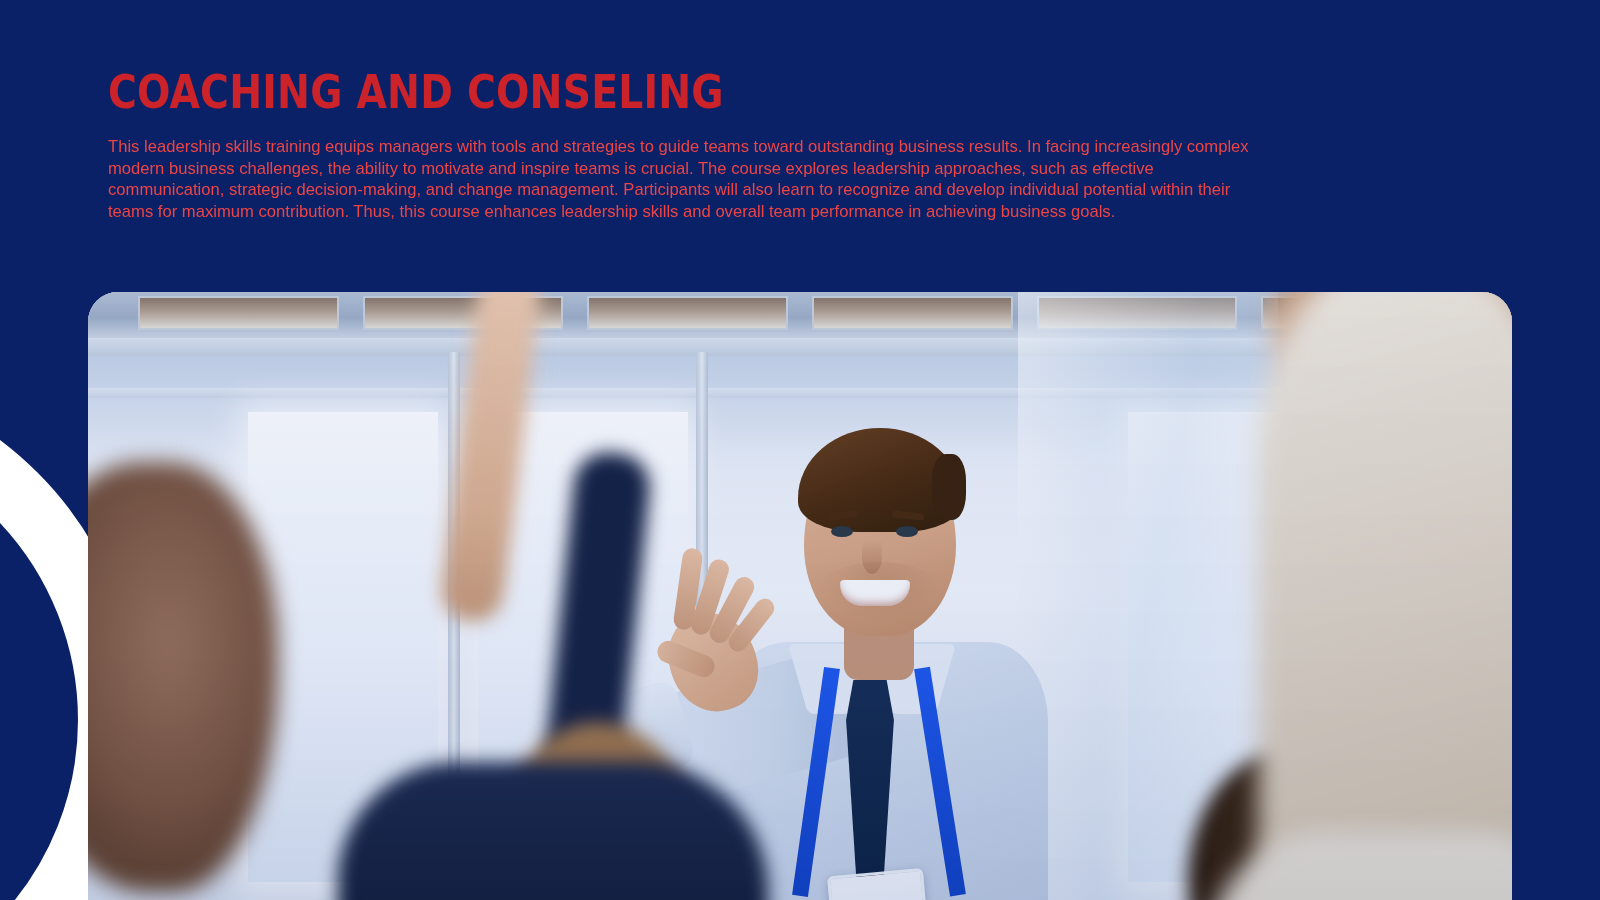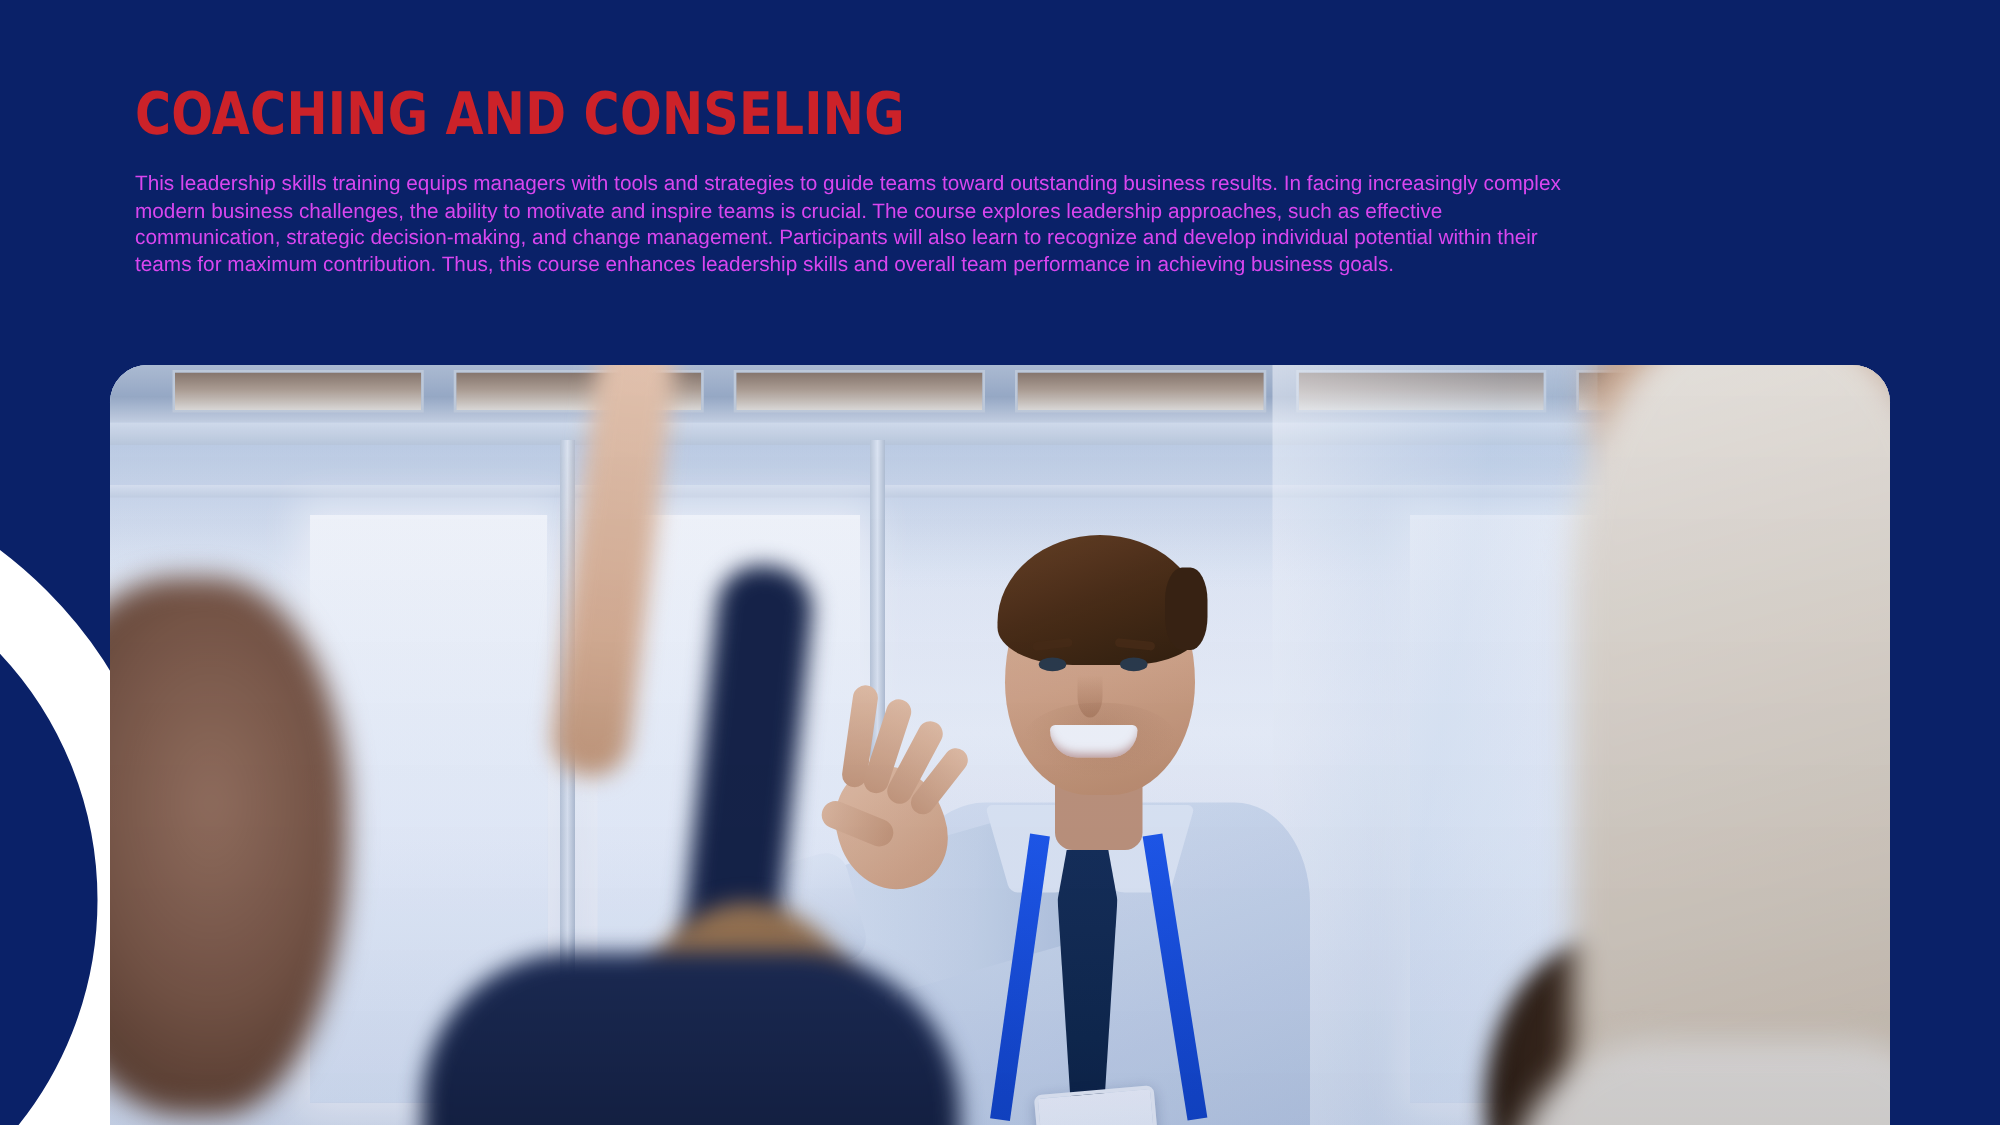--- a/index.html
+++ b/index.html
@@ -52,21 +52,21 @@
     letter-spacing:0.2px;
     line-height:1.04;
     text-transform:uppercase;
     transform:scaleX(0.93);
     transform-origin:left center;
     white-space:nowrap;
   }
 
   .page-body {
     margin-top:19px;
-    color:#d946ef;
+    color:#ef4444;
     font-size:16.6px;
     line-height:21.7px;
     letter-spacing:0.01px;
     width:1165px;
   }
 
   
   .photo-card {
     position:absolute;
     left:88px;

